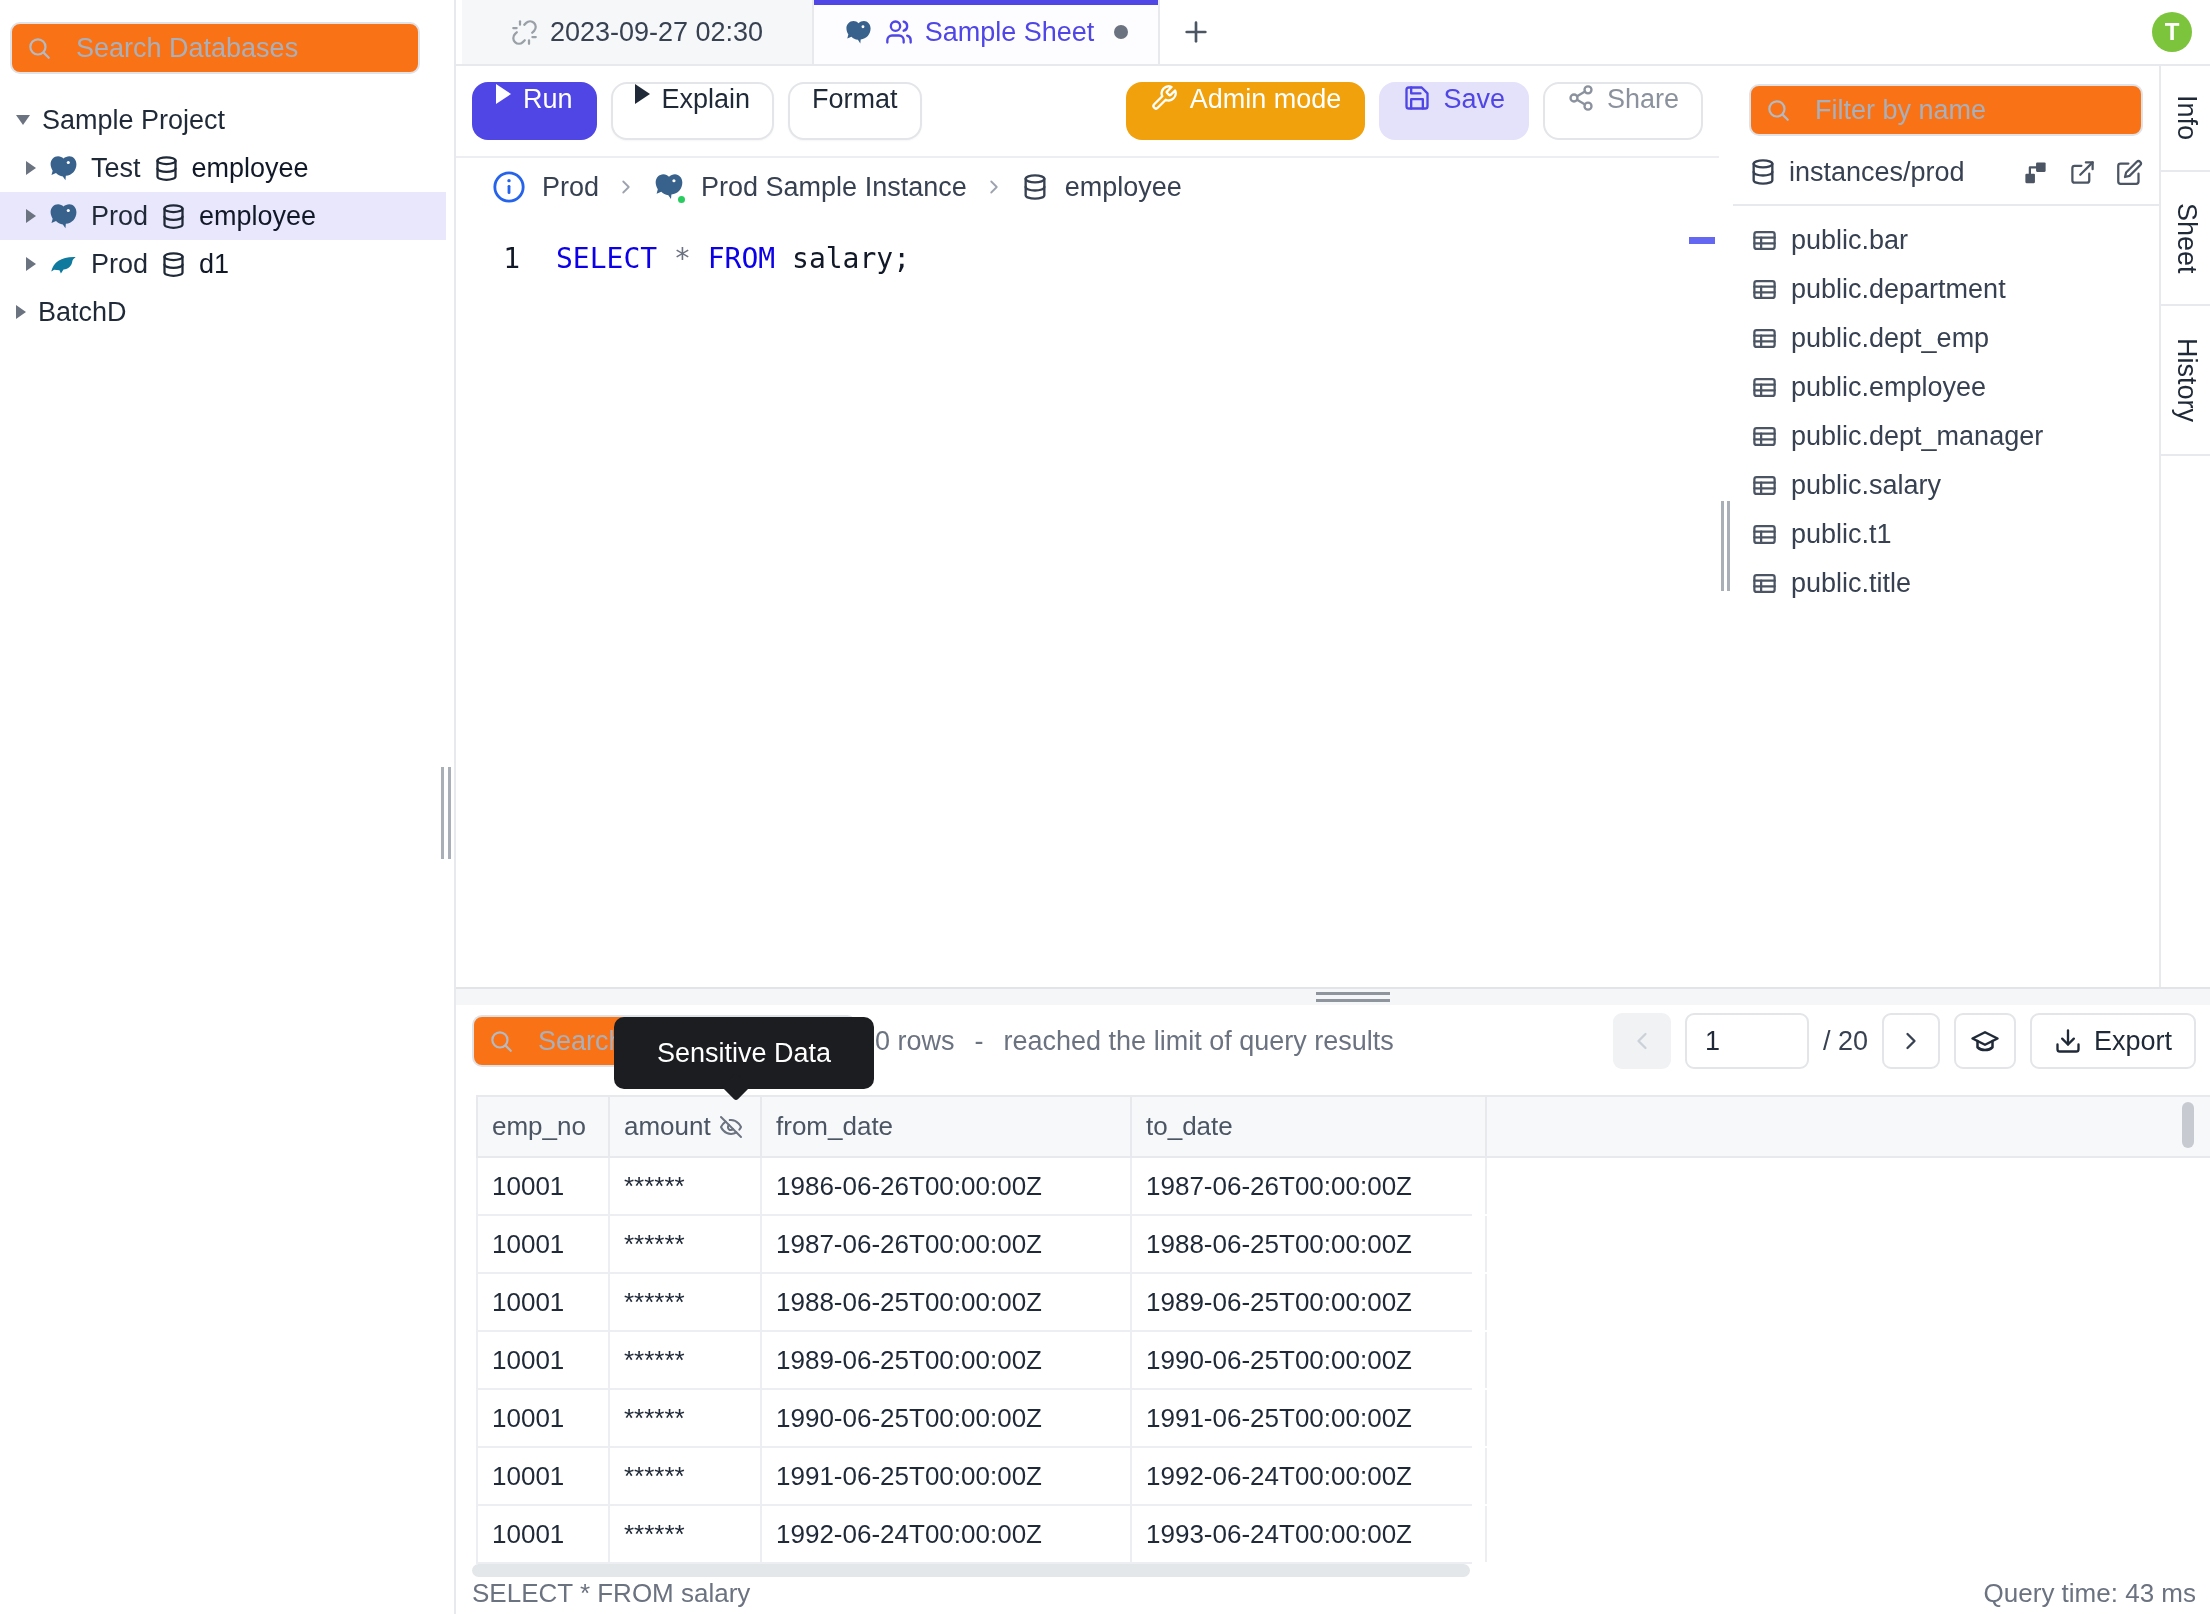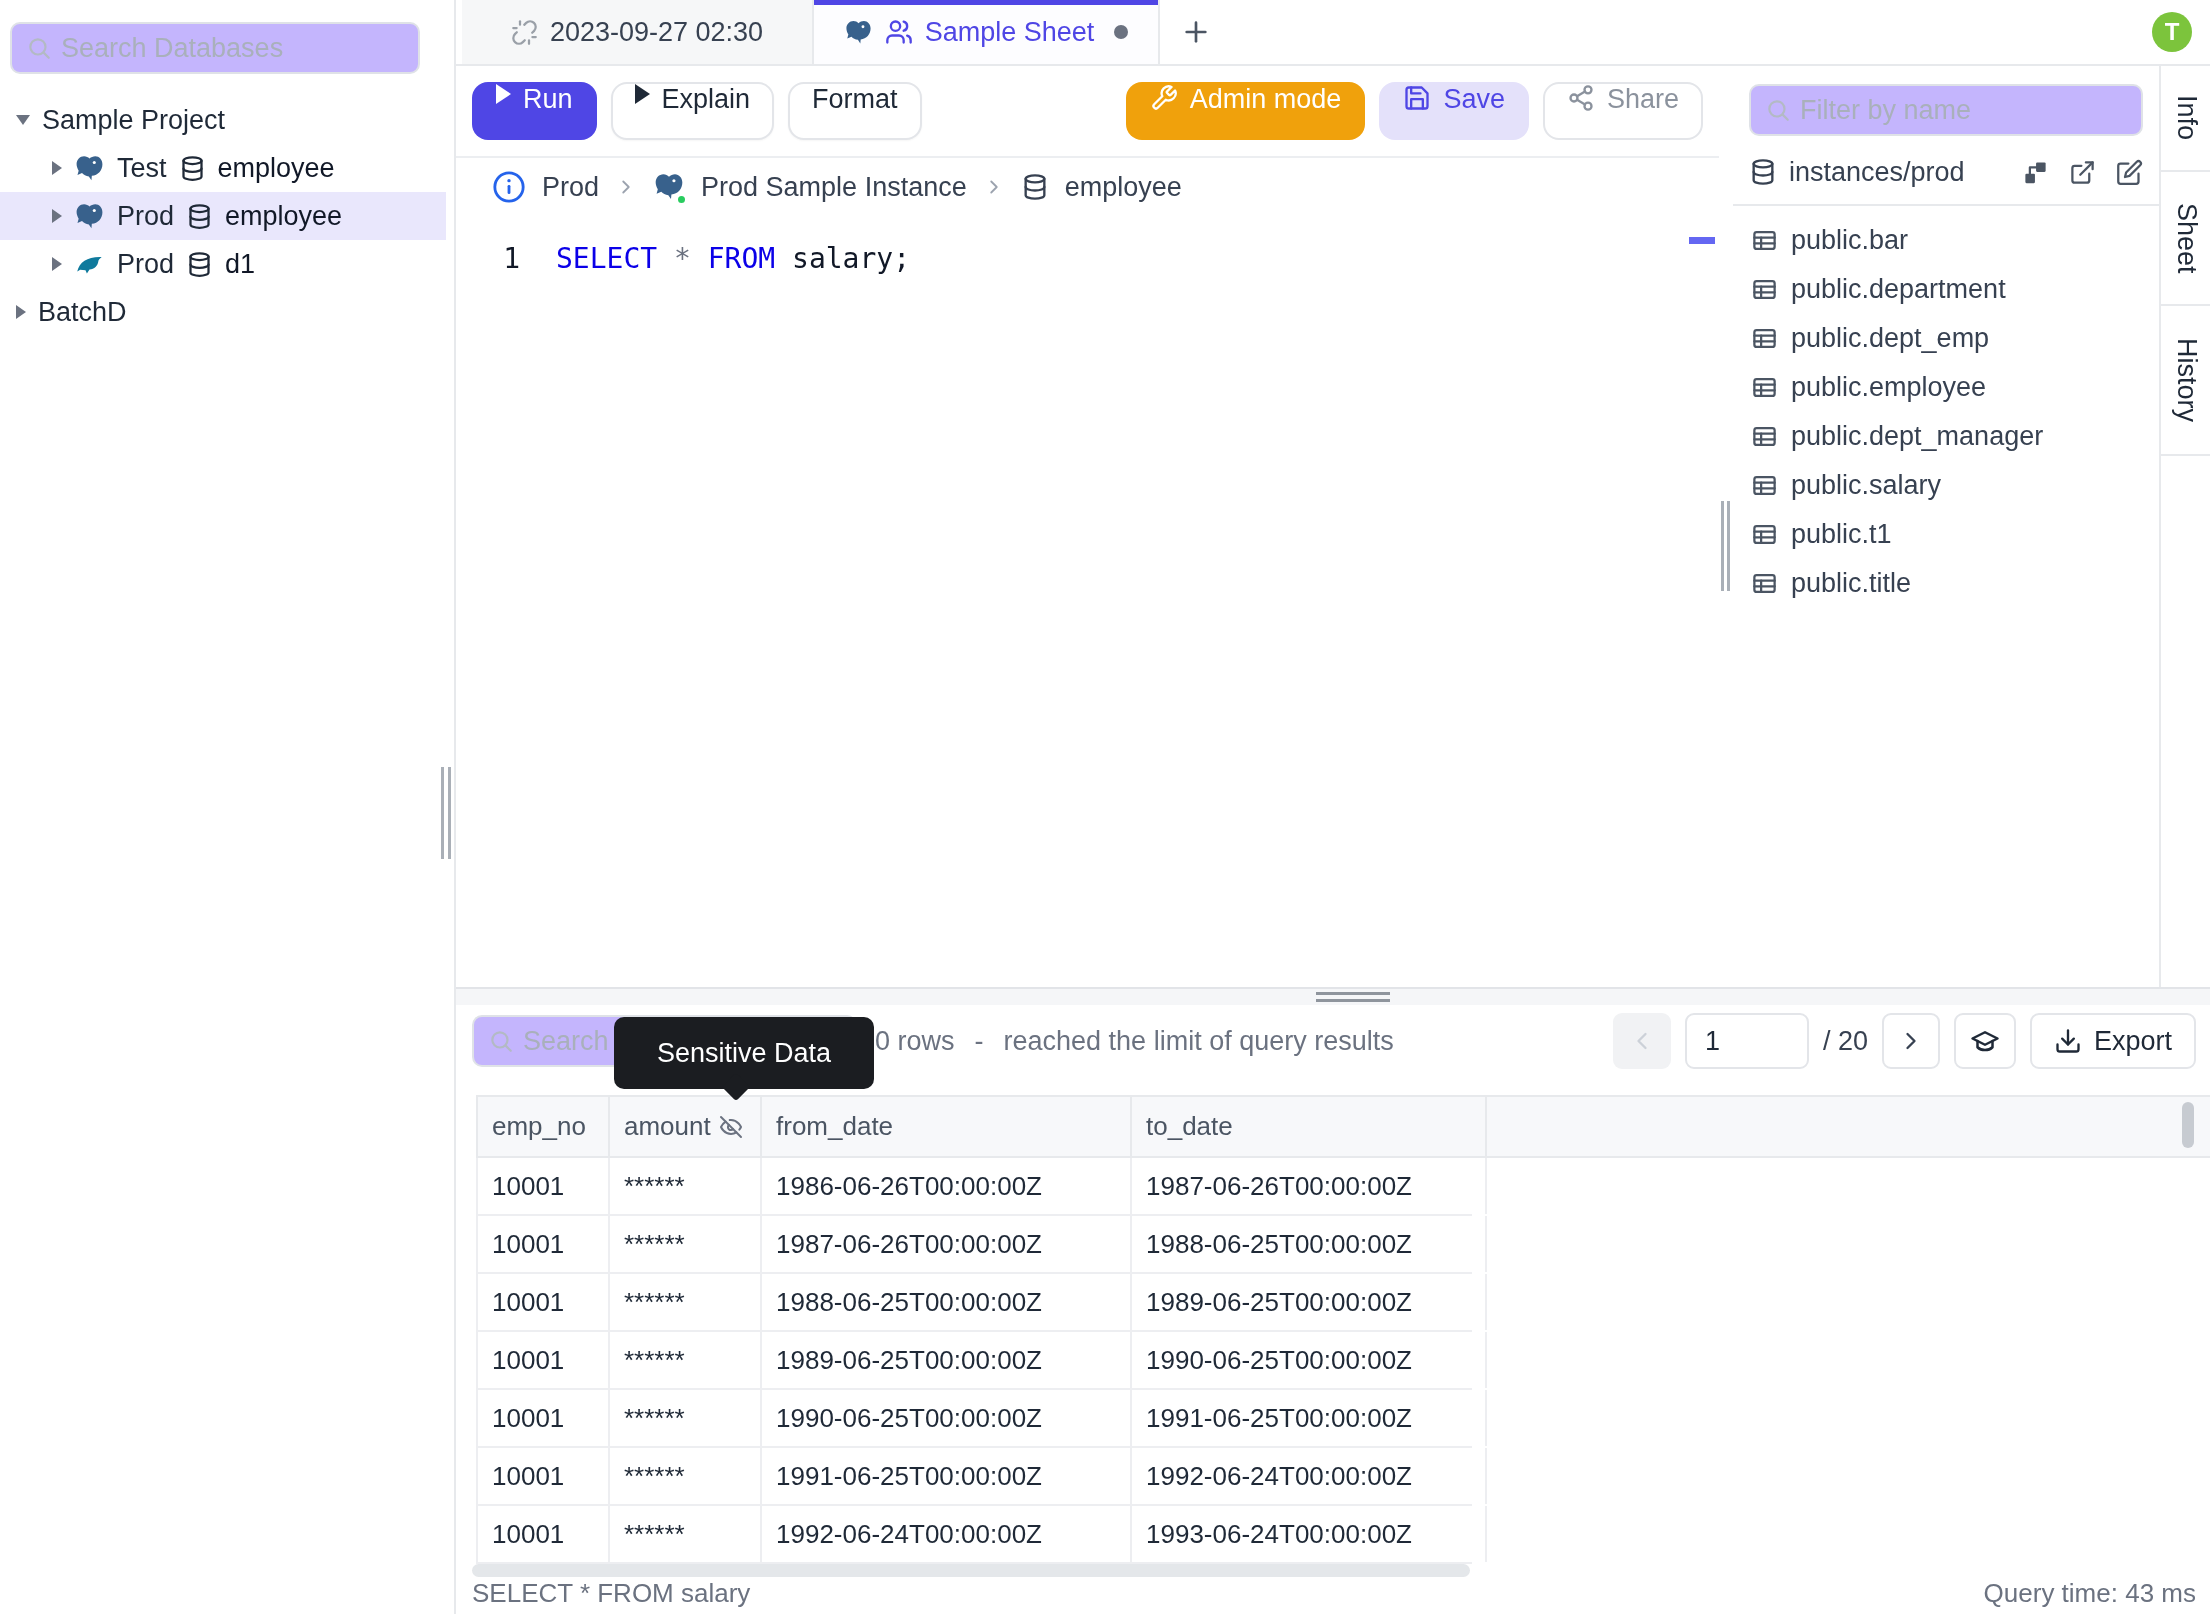--- a/index.html
+++ b/index.html
@@ -8,28 +8,28 @@
     position:relative; width:2210px; height:1614px; overflow:hidden;
     font-family:"Liberation Sans", sans-serif; color:#1f2937; background:#fff;
   }
   svg.ic{ stroke:currentColor; fill:none; stroke-width:2; stroke-linecap:round; stroke-linejoin:round; flex:none; }
 
   
   .sidebar{ position:absolute; left:0; top:0; width:446px; height:100%; background:#fff; }
   .toggle{ margin:8px 10px 0 6px; background:#f3f4f6; border-radius:12px; height:56px; display:flex; padding:4px; }
   .toggle .opt{ flex:1; display:flex; align-items:center; justify-content:center; font-size:27px; color:#374151; border-radius:9px; cursor:pointer; }
   .toggle .opt.active{ background:#fff; color:#111827; font-weight:500; box-shadow:0 1px 4px rgba(0,0,0,.12); }
-  .inputbox{ display:flex; align-items:center; gap:9px; border:2px solid #dfe2e7; border-radius:10px; padding:0 14px; background:#c4b5fd; }
+  .inputbox{ display:flex; align-items:center; gap:24px; border:2px solid #dfe2e7; border-radius:10px; padding:0 14px; background:#f97316; }
   .inputbox svg{ color:#b3bac4; }
   .inputbox input{ border:none; outline:none; flex:1; font-size:27px; color:#374151; font-family:inherit; background:transparent; min-width:0; }
   .inputbox input::placeholder{ color:#a9b0bb; }
   .sb-search{ margin:22px 26px 0 10px; height:52px; }
   .tree{ margin-top:22px; }
   .trow{ height:48px; display:flex; align-items:center; gap:12px; font-size:27px; color:#1f2937; padding-left:16px; cursor:pointer; }
-  .trow.db{ padding-left:52px; }
+  .trow.db{ padding-left:26px; }
   .trow.selected{ background:#e9e7fc; }
   .caret{ width:0; height:0; border-top:7px solid transparent; border-bottom:7px solid transparent; border-left:10px solid #6b7280; flex:none; }
   .caret.down{ border-left:7px solid transparent; border-right:7px solid transparent; border-top:10px solid #6b7280; border-bottom:none; }
   .dbname{ color:#111827; }
   .grip-v{ position:absolute; left:441px; top:767px; width:10px; height:92px; border-left:3px solid #a9afb7; border-right:3px solid #a9afb7; cursor:col-resize; }
 
   
   .main{ position:absolute; left:454px; top:0; right:0; bottom:0; border-left:2px solid #e7e9ec; background:#fff; }
 
   

